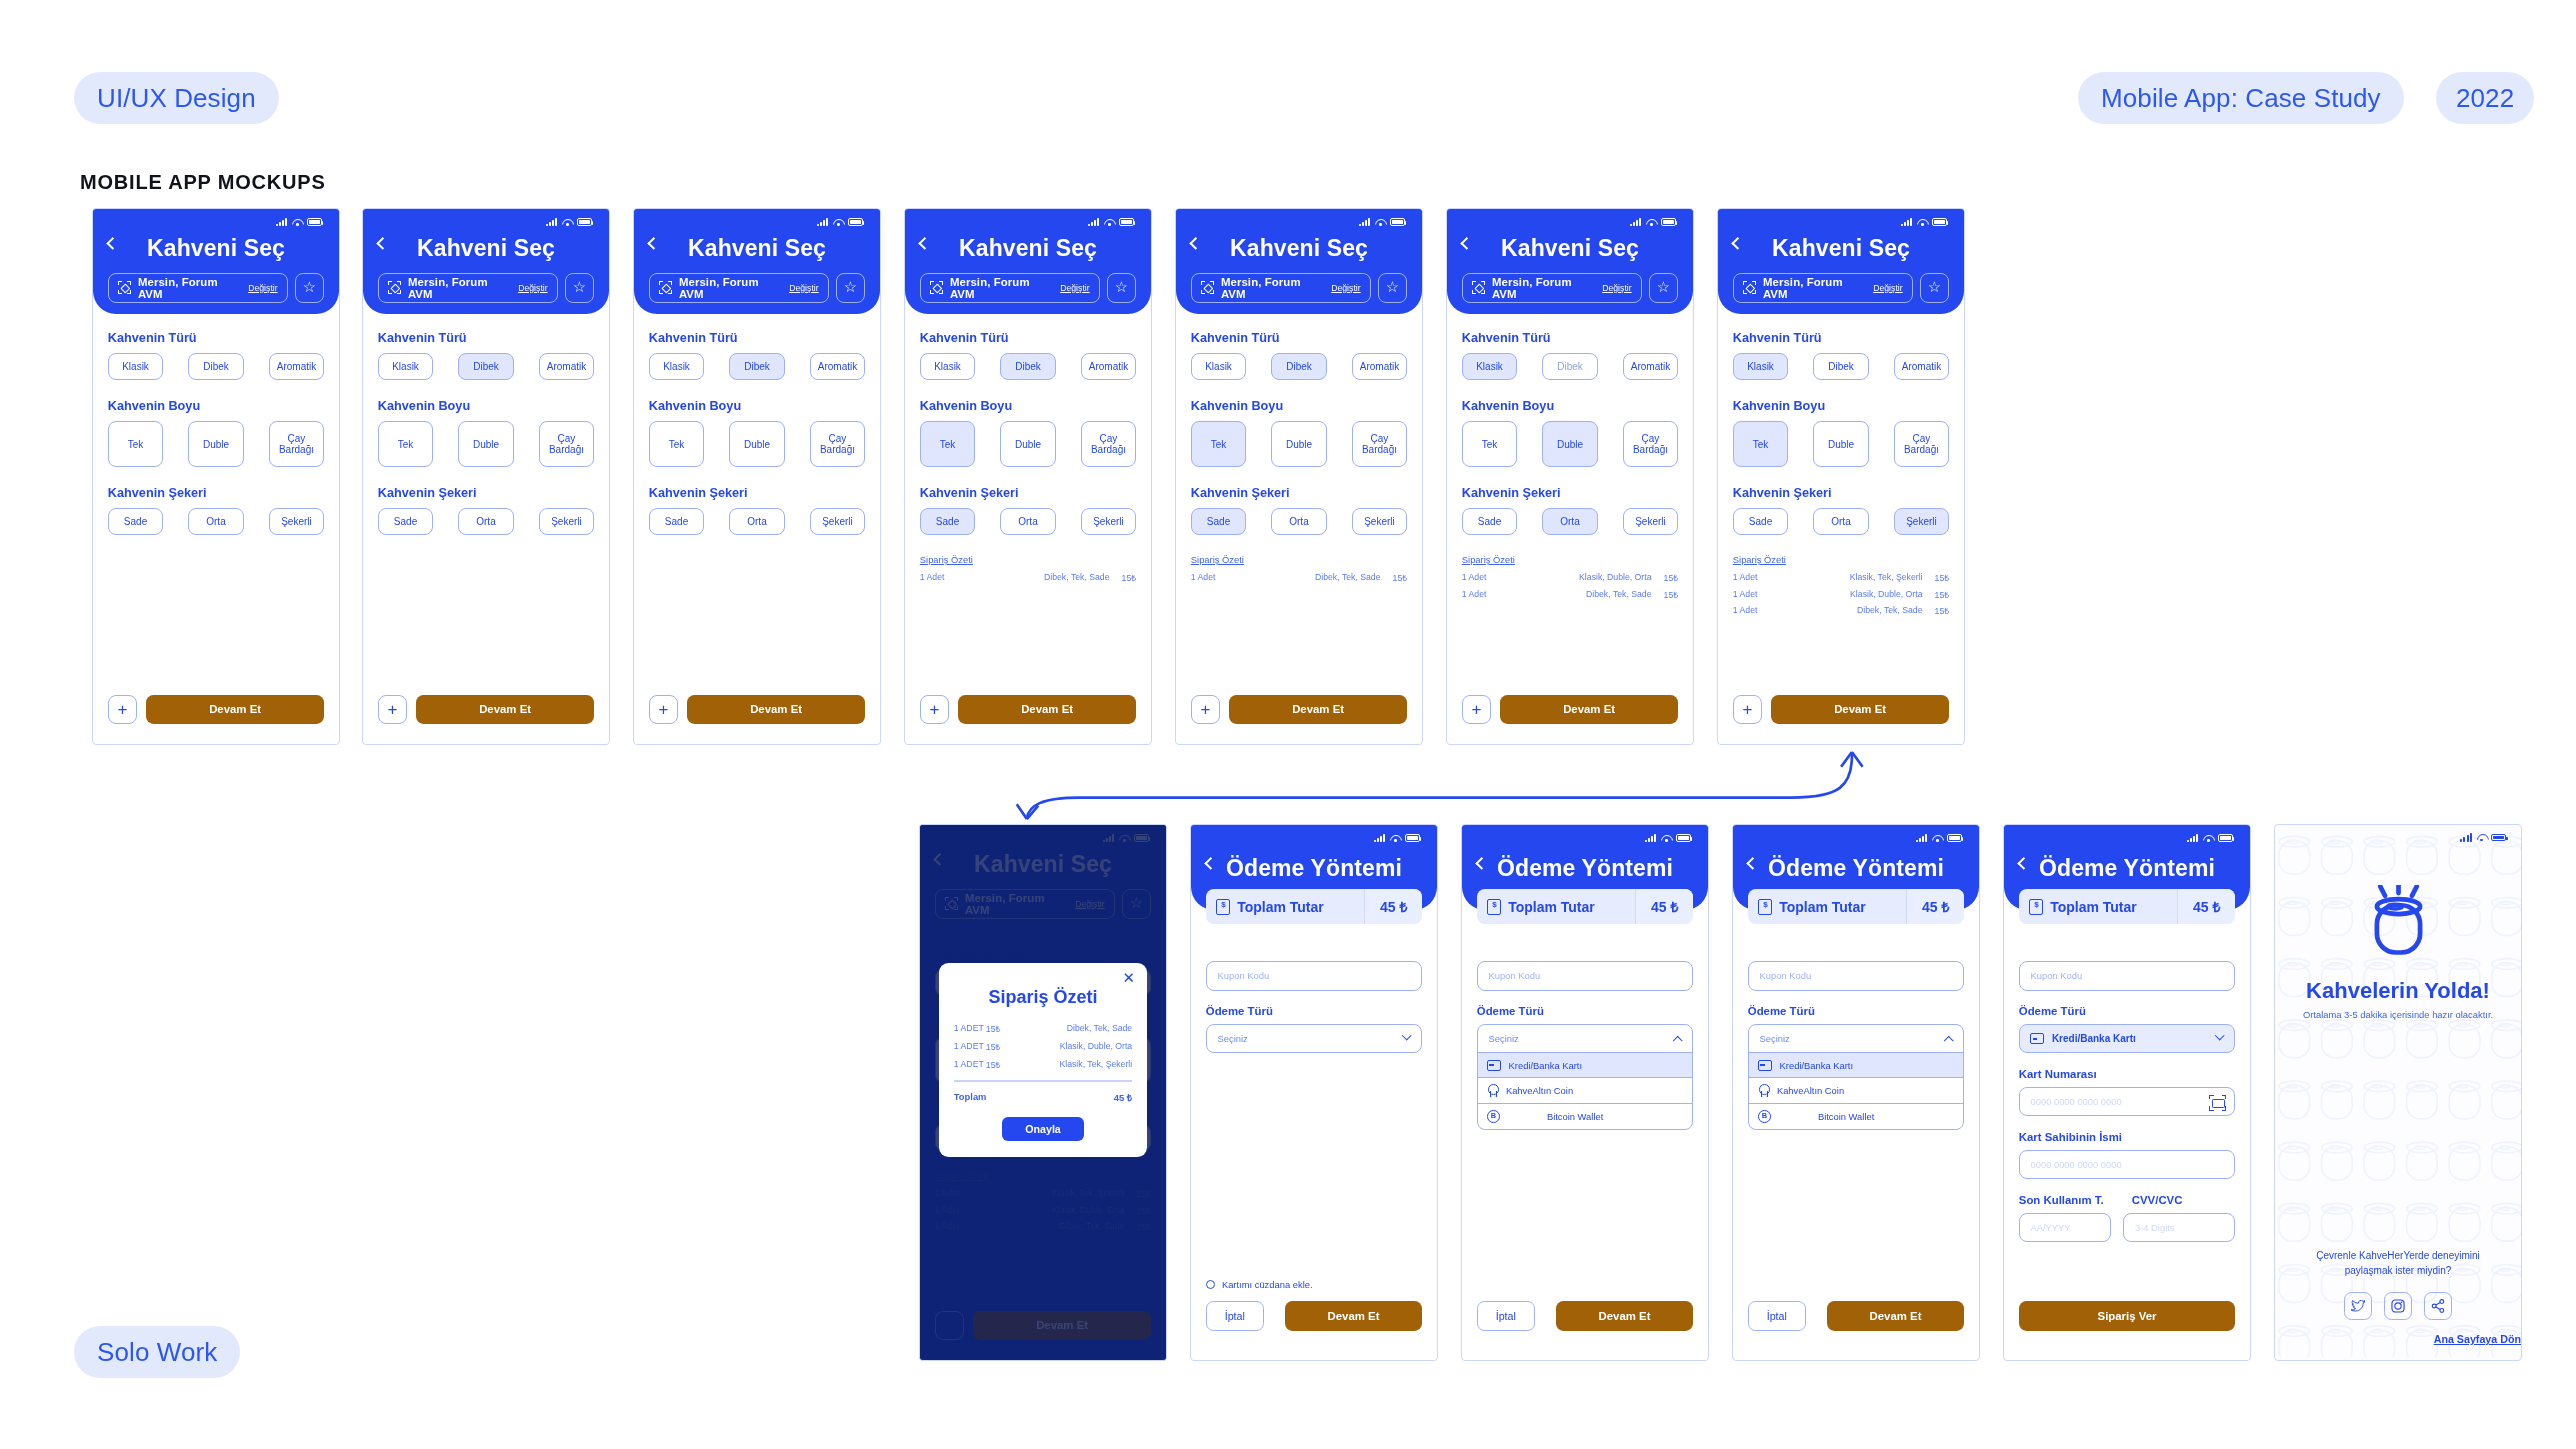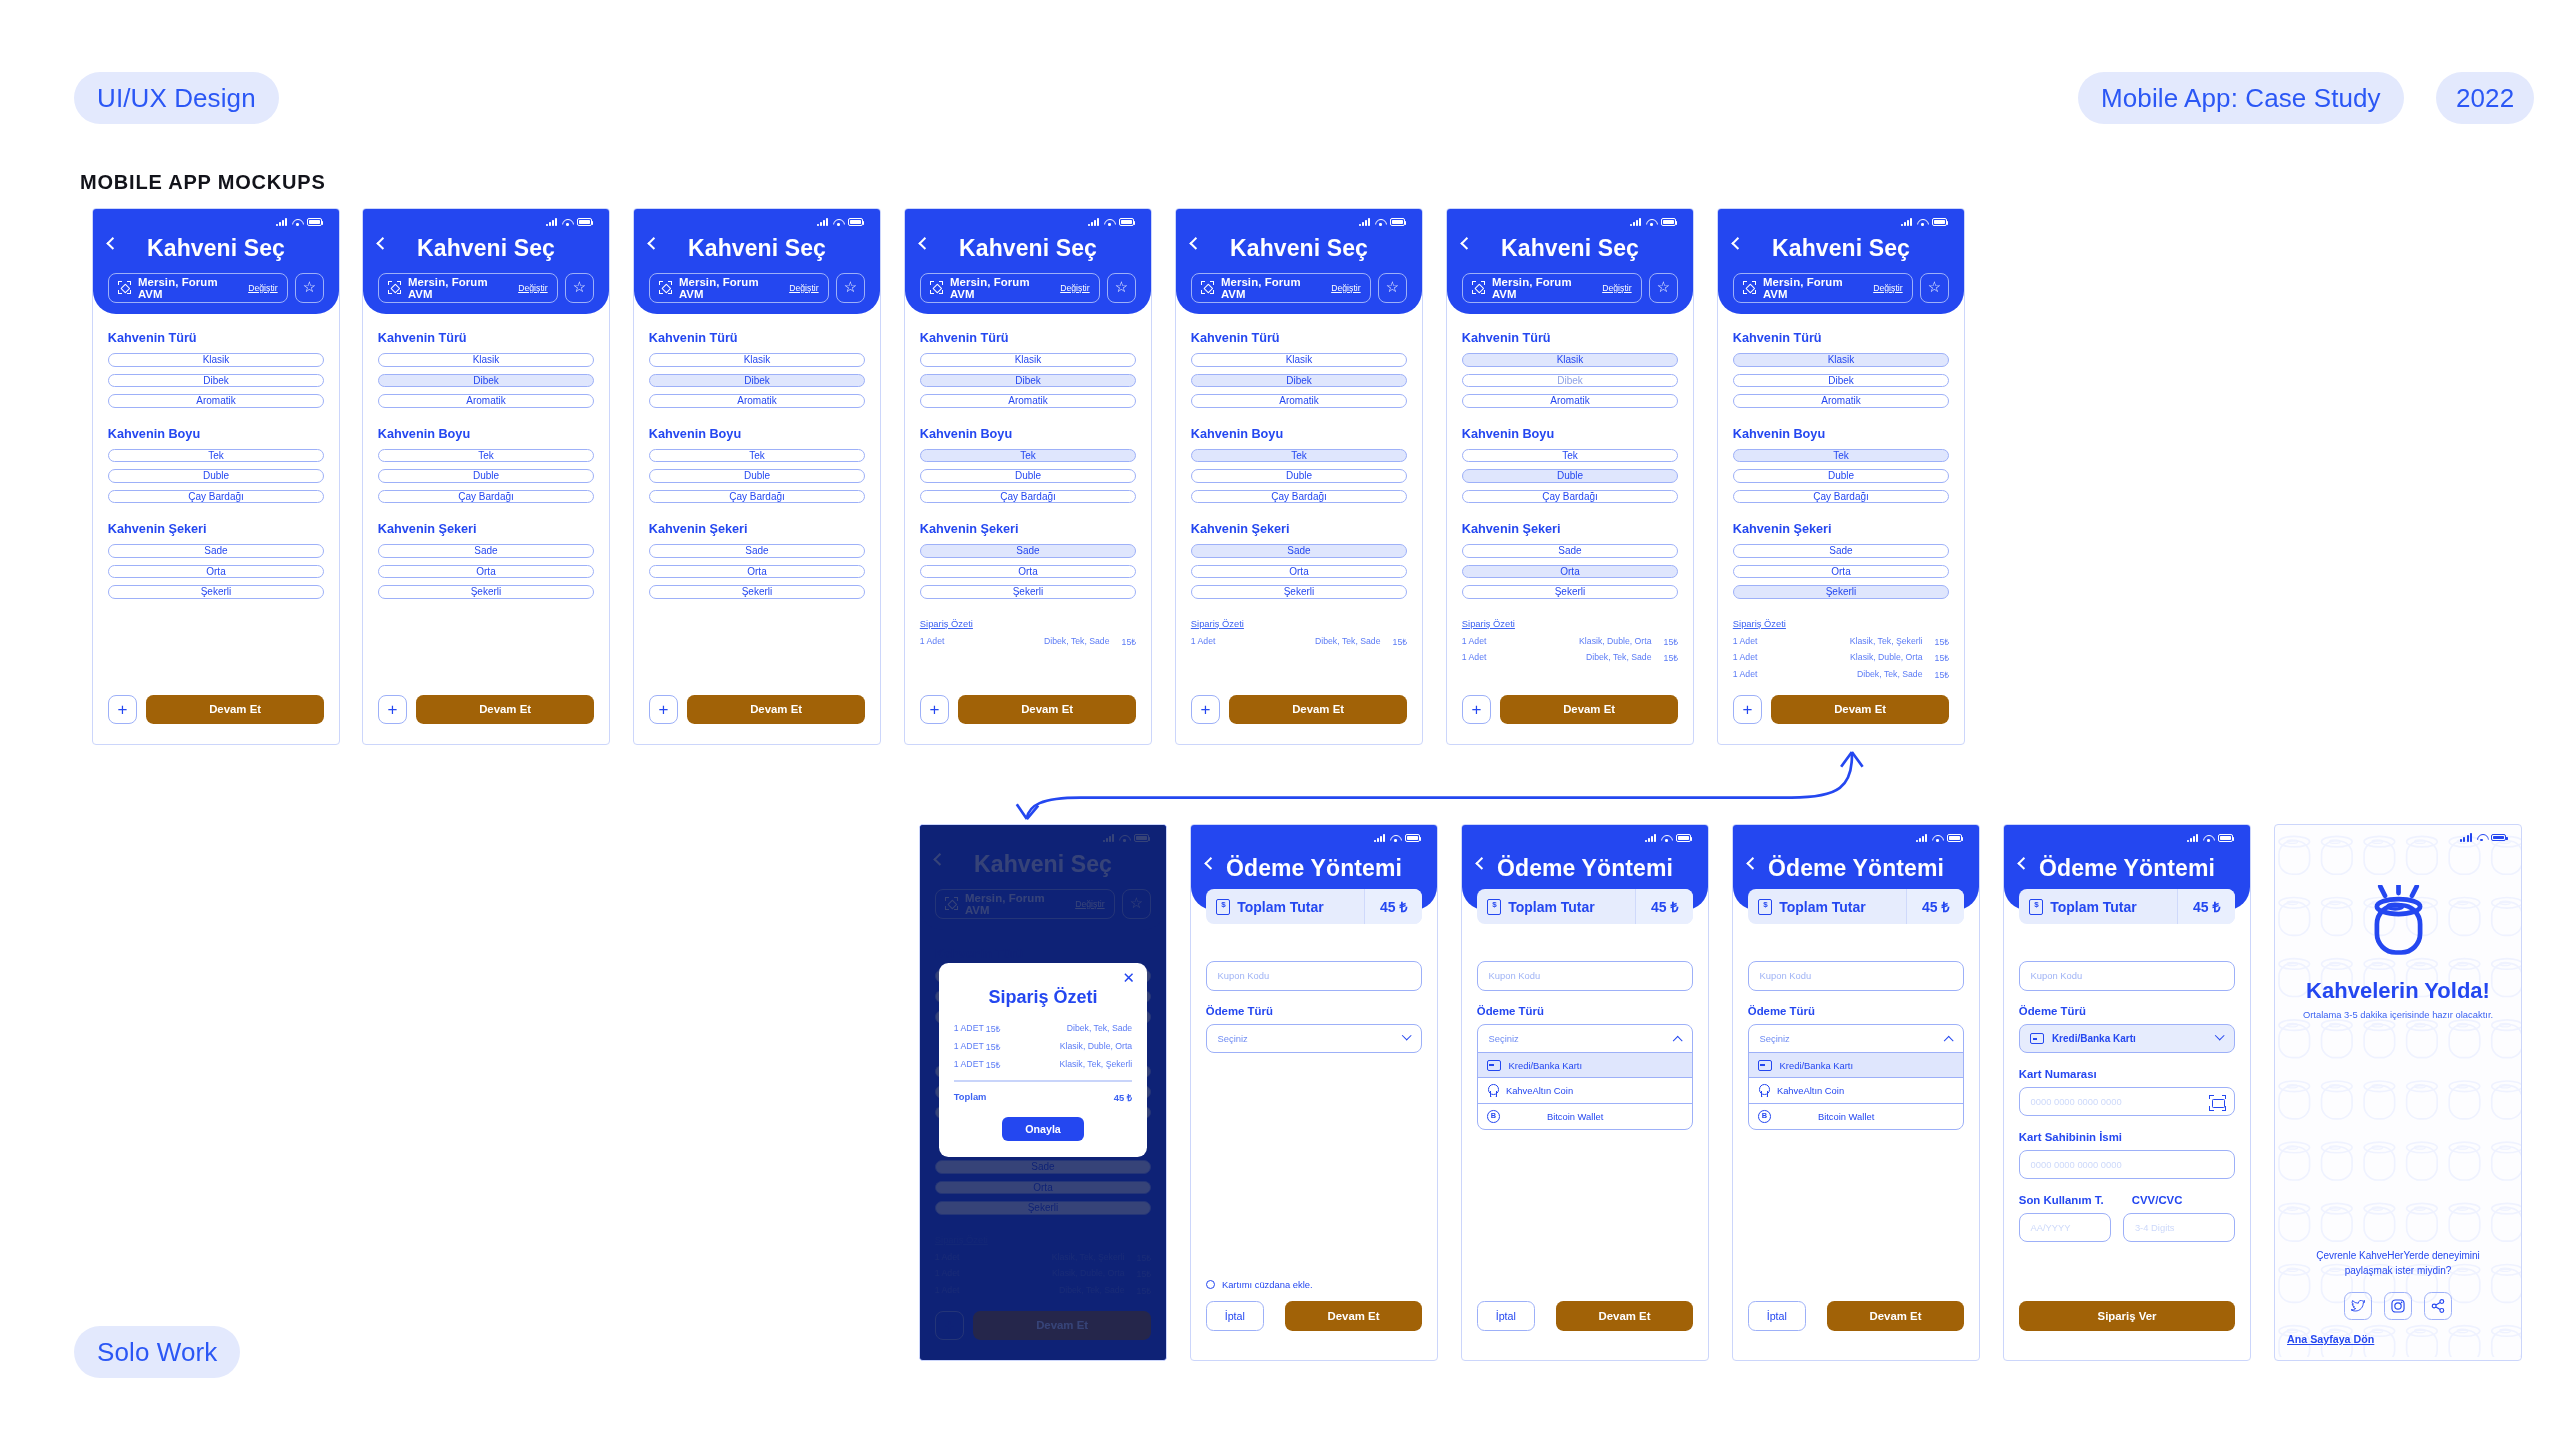--- a/index.html
+++ b/index.html
@@ -102,21 +102,21 @@
   .loc-name{ font-size:11.4px; font-weight:bold; letter-spacing:0.1px; flex:1; }
   .loc-change{ font-size:8.7px; text-decoration:underline; }
   .starbox{
     width:29.5px; height:29.5px; border:1px solid #9db0f8; border-radius:8px;
     display:flex; align-items:center; justify-content:center; flex:none;
     color:#fff; font-size:14.8px; line-height:1;
   }
 
   .body{ position:absolute; left:0; right:0; top:105px; bottom:0; padding:17.4px 14.8px 0; }
   .grp-label{ font-size:12.7px; font-weight:bold; margin-bottom:8px; color:#2447f0; }
-  .opts{ display:flex; gap:7px;flex-direction:column; }
+  .opts{ display:flex; gap:25px; }
   .opt{
     flex:1; border:1px solid #9db0f8; border-radius:8px;
     display:flex; align-items:center; justify-content:center;
     font-size:10px; color:#2447f0; text-align:center; line-height:1.15;
     background:#fff;
   }
   .opt.sm{ height:27px; }
   .opt.lg{ height:46px; }
   .opt.sel{ background:#dfe6fd; }
   .opt.dim{ color:#8fa3e6; }
@@ -254,21 +254,21 @@
     align-items:center; padding-top:60px; }
   .cup-wrap{ width:81px; height:81px; position:relative; }
   .succ-title{ font-size:22px; font-weight:bold; color:#2447f0; margin-top:12px; }
   .succ-sub{ font-size:9.4px; color:#3d63f2; margin-top:5.4px; }
   .succ-share{ position:absolute; left:0; right:0; bottom:82px; text-align:center;
     font-size:10px; color:#2447f0; line-height:1.45; padding:0 31px;}
   .socials{ position:absolute; left:0;right:0; bottom:40px; display:flex; gap:12px;
     justify-content:center;}
   .soc{ width:28px;height:28px; border:1.1px solid #9db0f8; border-radius:7.4px;
     display:flex; align-items:center; justify-content:center; color:#2447f0;}
-  .succ-home{ position:absolute; left:12px;right:0; bottom:14.8px; text-align:left;
+  .succ-home{ position:absolute; left:4px;right:0; bottom:14.8px; text-align:right;
     font-size:10.7px; font-weight:bold; color:#2447f0; text-decoration:underline;}
   .succ-status{ position:absolute; right:14.8px; top:8px; display:flex; gap:4.7px;
     align-items:center;}
   .succ-status .sig i{ background:#2447f0; }
   .succ-status .wifi::before{ border-color:#2447f0; }
   .succ-status .wifi::after{ background:#2447f0; }
   .succ-status .batt{ border-color:#2447f0; }
   .succ-status .batt::before{ background:#2447f0; }
   .succ-status .batt::after{ background:#2447f0; }
 

